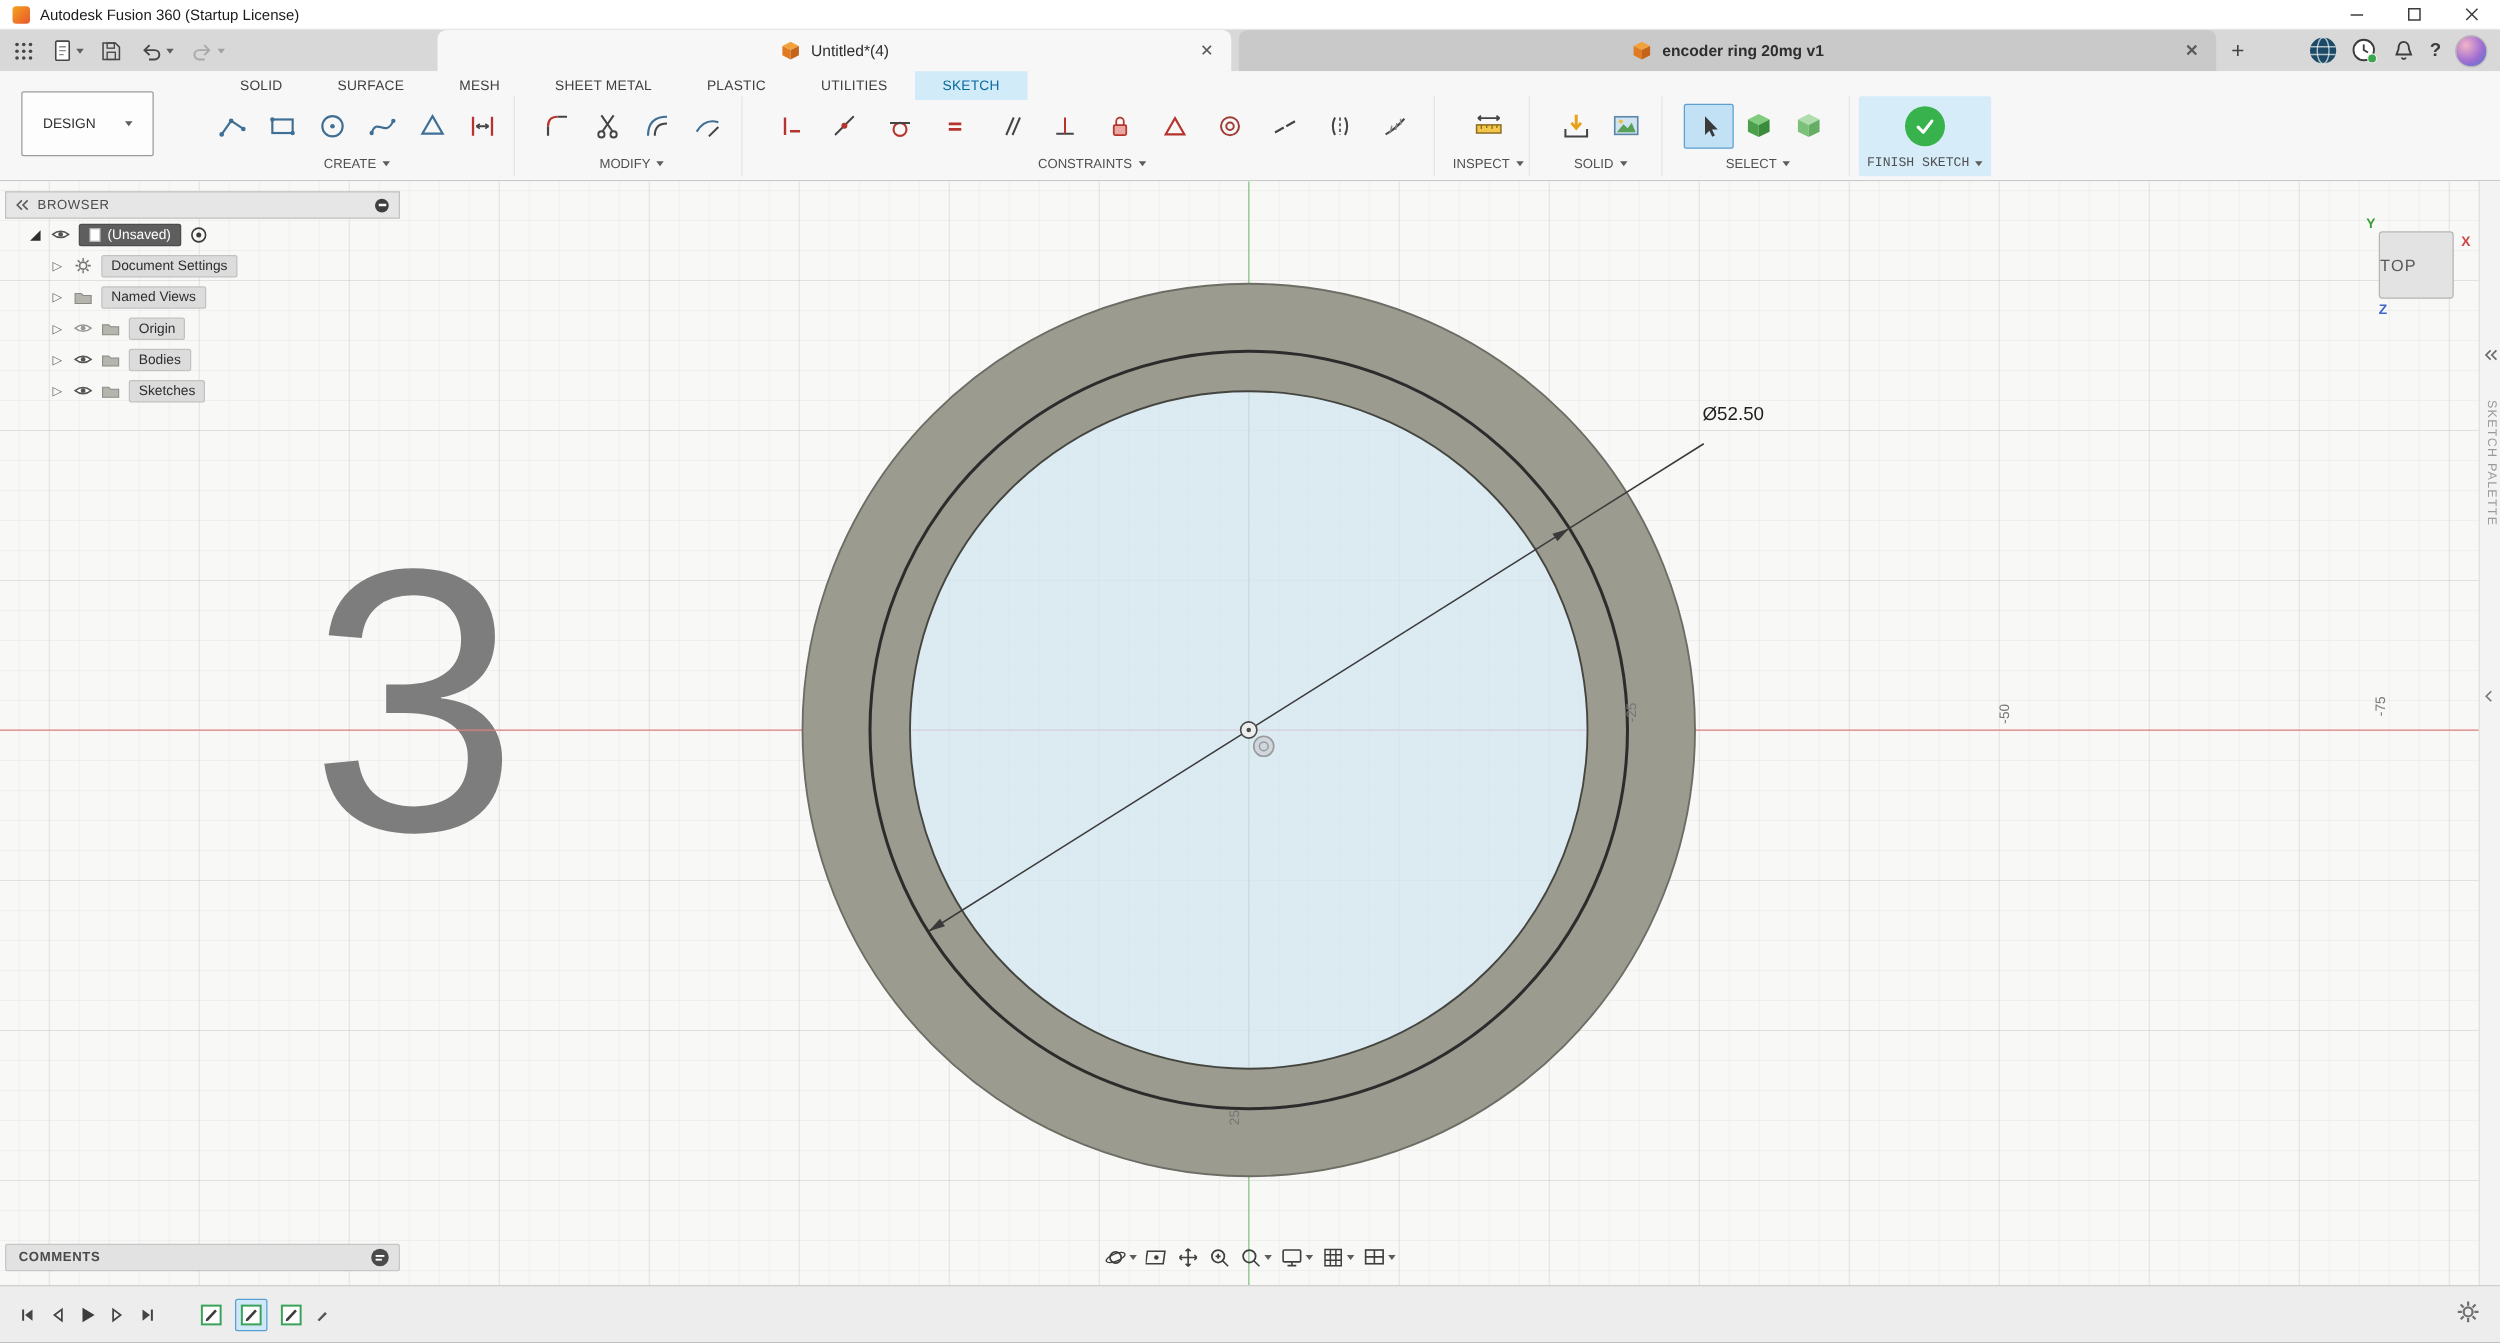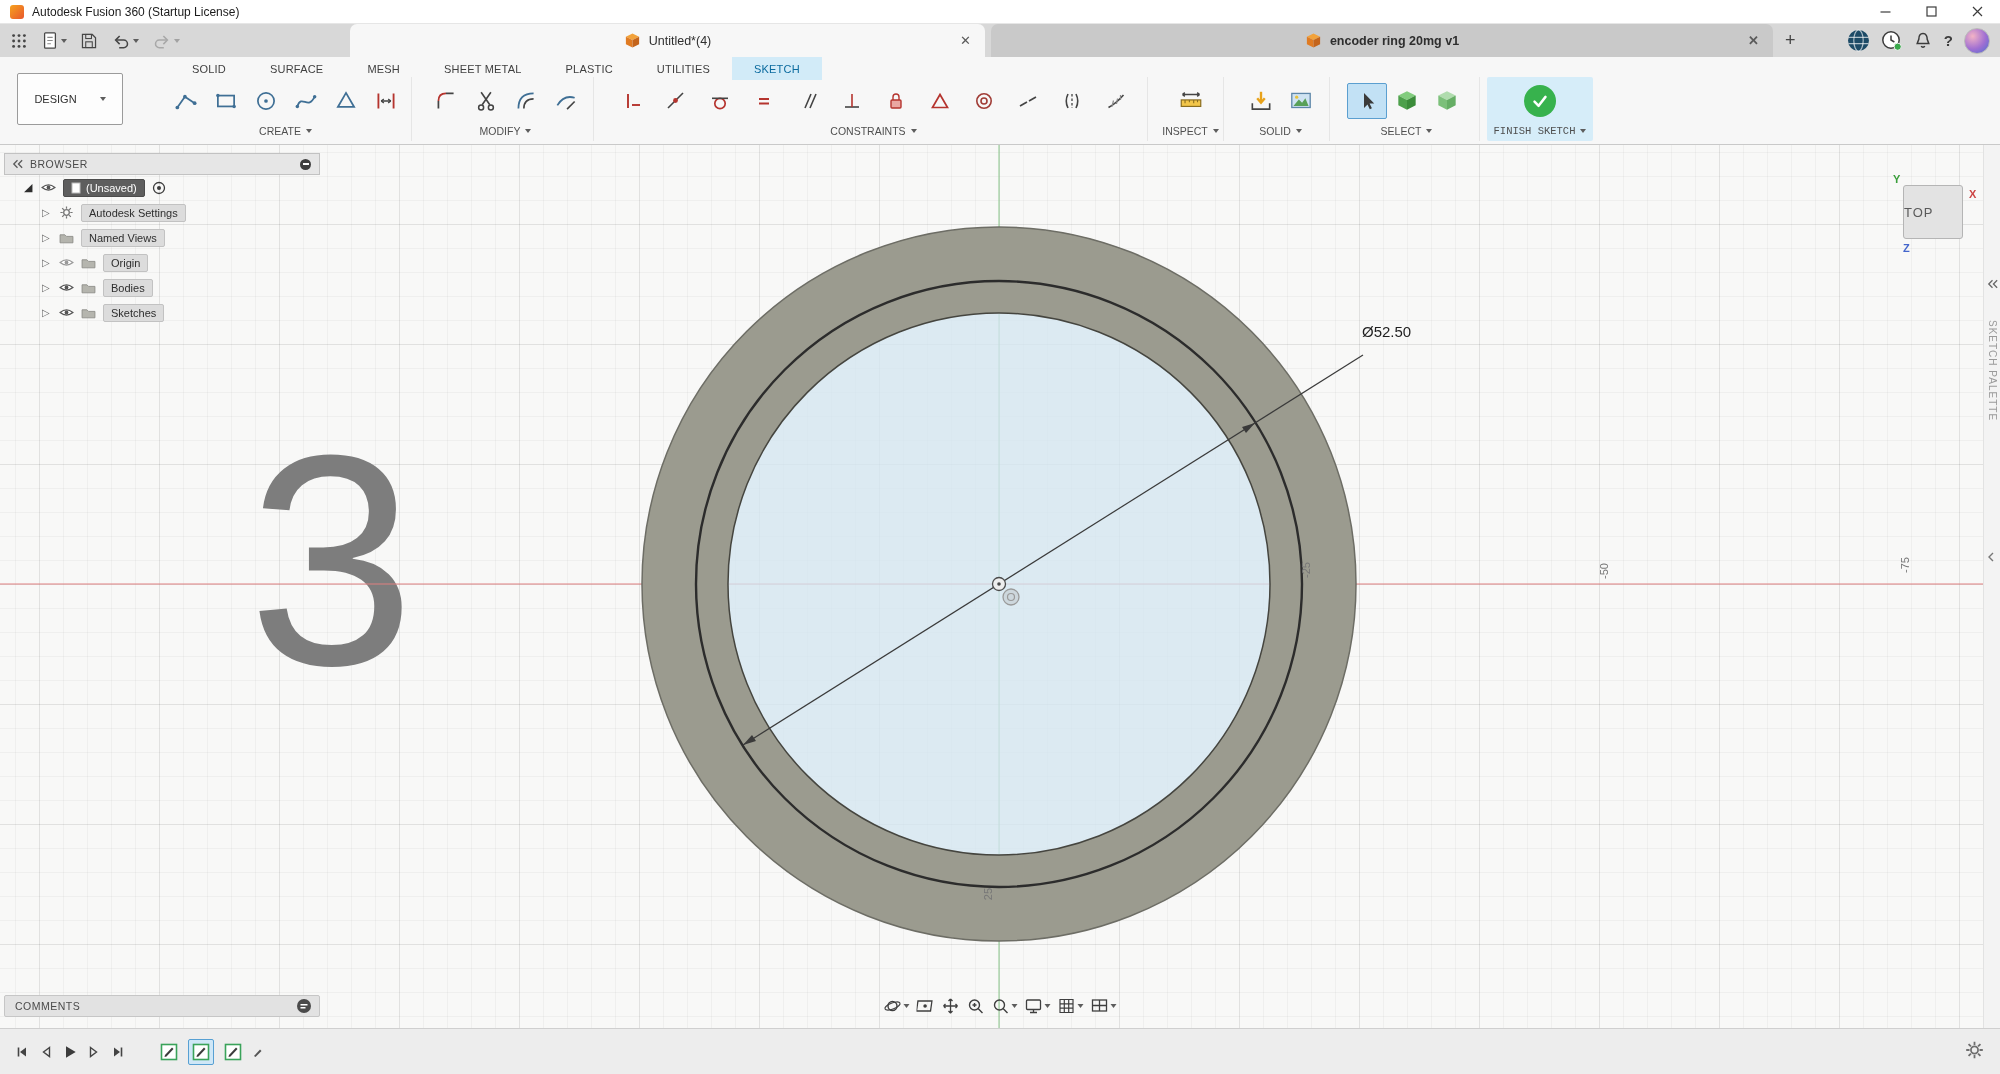--- a/index.html
+++ b/index.html
@@ -81,21 +81,21 @@
   .brow.root { padding-left:20px; }
   .tri { font-size:10px; color:#6a6a6a; width:10px; }
   .tri.rootexp { color:#2e2e2e; font-size:11px; }
   .pill { display:flex; align-items:center; gap:5px; background:#dcdcdc; border:1px solid #c2c2c2; border-radius:2px;
           padding:2px 7px; font-size:11px; color:#2e2e2e; }
   .pill.rootpill { background:#5e5e5e; border-color:#4c4c4c; color:#ffffff; }
 
   
   .comments { position:absolute; left:4px; top:850px; width:316px; height:22px; background:#e2e2e2;
               border:1px solid #c6c6c6; border-radius:2px; display:flex; align-items:center; }
-  .comments-label { font-size:10.5px; color:#4a4a4a; letter-spacing:.5px; margin-left:10px; }
+  .comments-label { font-size:10.5px; color:#4a4a4a; letter-spacing:.5px; margin-left:10px;font-weight:bold; }
   .comments .bubble { margin-left:auto; margin-right:7px; }
   .nav-bar { position:absolute; left:50%; bottom:13px; transform:translateX(-50%); display:flex; align-items:center; gap:7px; }
   .nav-item { display:flex; align-items:center; gap:2px; }
 
   
   .timeline { position:relative; height:46px; background:#ededed; border-top:1px solid #cfcfcf; display:flex; align-items:center; padding-left:10px; }
   .tl-btn { width:24px; height:24px; display:flex; align-items:center; justify-content:center; }
   .tl-features { display:flex; align-items:center; gap:6px; margin-left:26px; }
   .feature { width:26px; height:26px; display:flex; align-items:center; justify-content:center; border-radius:2px; }
   .feature.selected { background:#cfe7f7; border:1px solid #57a0d3; }
@@ -555,21 +555,21 @@
           <circle cx="7" cy="7" r="2" fill="#3c3c3c"></circle>
         </svg>
       </div>
 
       <div class="brow">
         <span class="tri">▷</span>
         <svg width="15" height="15" viewBox="0 0 16 16">
           <circle cx="8" cy="8" r="3" fill="none" stroke="#777777" stroke-width="1.4"></circle>
           <path d="M8 1.5 V4 M8 12 V14.5 M1.5 8 H4 M12 8 H14.5 M3.4 3.4 L5.2 5.2 M10.8 10.8 L12.6 12.6 M12.6 3.4 L10.8 5.2 M5.2 10.8 L3.4 12.6" stroke="#777777" stroke-width="1.3"></path>
         </svg>
-        <span class="pill">Autodesk Settings</span>
+        <span class="pill">Document Settings</span>
       </div>
 
       <div class="brow">
         <span class="tri">▷</span>
         <svg width="15" height="12" viewBox="0 0 14 11">
           <path d="M1 2.5 H5.5 L7 4 H13 V10 H1 Z" fill="#b5b5ae" stroke="#8a8a85" stroke-width="0.8"></path>
         </svg>
         <span class="pill">Named Views</span>
       </div>
 

